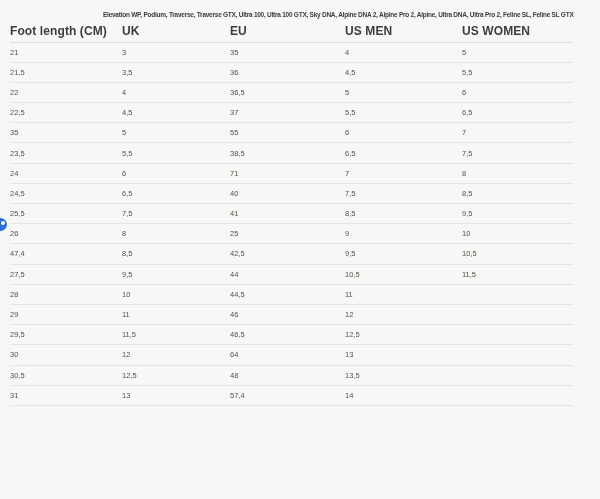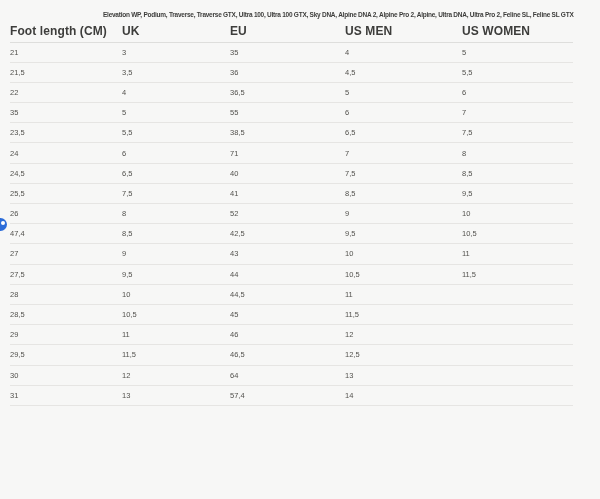--- a/index.html
+++ b/index.html
@@ -119,20 +119,27 @@
           <td>5,5</td>
         </tr>
         <tr>
           <td>22</td>
           <td>4</td>
           <td>36,5</td>
           <td>5</td>
           <td>6</td>
         </tr>
         <tr>
+          <td>22,5</td>
+          <td>4,5</td>
+          <td>37</td>
+          <td>5,5</td>
+          <td>6,5</td>
+        </tr>
+        <tr>
           <td>35</td>
           <td>5</td>
           <td>55</td>
           <td>6</td>
           <td>7</td>
         </tr>
         <tr>
           <td>23,5</td>
           <td>5,5</td>
           <td>38,5</td>
@@ -156,60 +163,46 @@
         <tr>
           <td>25,5</td>
           <td>7,5</td>
           <td>41</td>
           <td>8,5</td>
           <td>9,5</td>
         </tr>
         <tr>
           <td>26</td>
           <td>8</td>
-          <td>52</td>
+          <td>25</td>
           <td>9</td>
           <td>10</td>
         </tr>
         <tr>
           <td>47,4</td>
           <td>8,5</td>
           <td>42,5</td>
           <td>9,5</td>
           <td>10,5</td>
         </tr>
         <tr>
-          <td>27</td>
-          <td>9</td>
-          <td>43</td>
-          <td>10</td>
-          <td>11</td>
-        </tr>
-        <tr>
           <td>27,5</td>
           <td>9,5</td>
           <td>44</td>
           <td>10,5</td>
           <td>11,5</td>
         </tr>
         <tr>
           <td>28</td>
           <td>10</td>
           <td>44,5</td>
           <td>11</td>
           <td></td>
         </tr>
         <tr>
-          <td>28,5</td>
-          <td>10,5</td>
-          <td>45</td>
-          <td>11,5</td>
-          <td></td>
-        </tr>
-        <tr>
           <td>29</td>
           <td>11</td>
           <td>46</td>
           <td>12</td>
           <td></td>
         </tr>
         <tr>
           <td>29,5</td>
           <td>11,5</td>
           <td>46,5</td>
@@ -217,20 +210,27 @@
           <td></td>
         </tr>
         <tr>
           <td>30</td>
           <td>12</td>
           <td>64</td>
           <td>13</td>
           <td></td>
         </tr>
         <tr>
+          <td>30,5</td>
+          <td>12,5</td>
+          <td>48</td>
+          <td>13,5</td>
+          <td></td>
+        </tr>
+        <tr>
           <td>31</td>
           <td>13</td>
           <td>57,4</td>
           <td>14</td>
           <td></td>
         </tr>
       </tbody>
   </table>
 
 </div>

